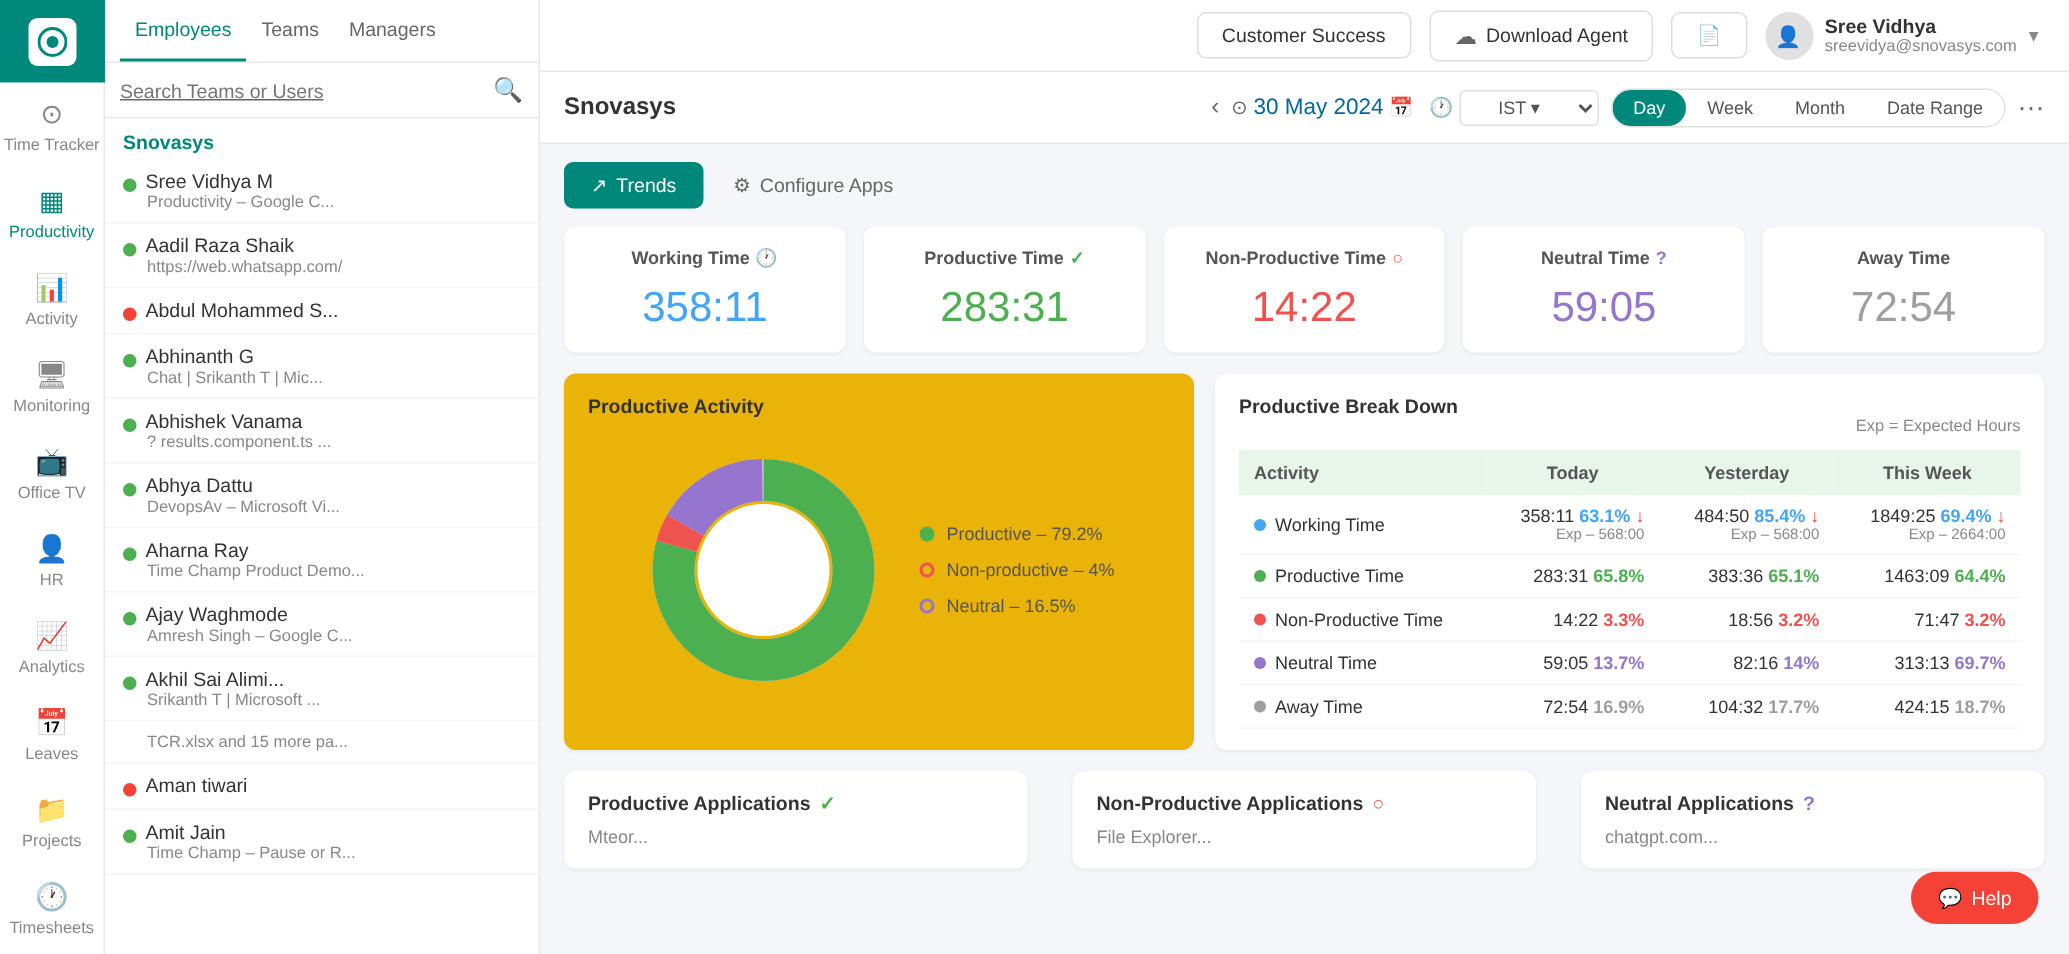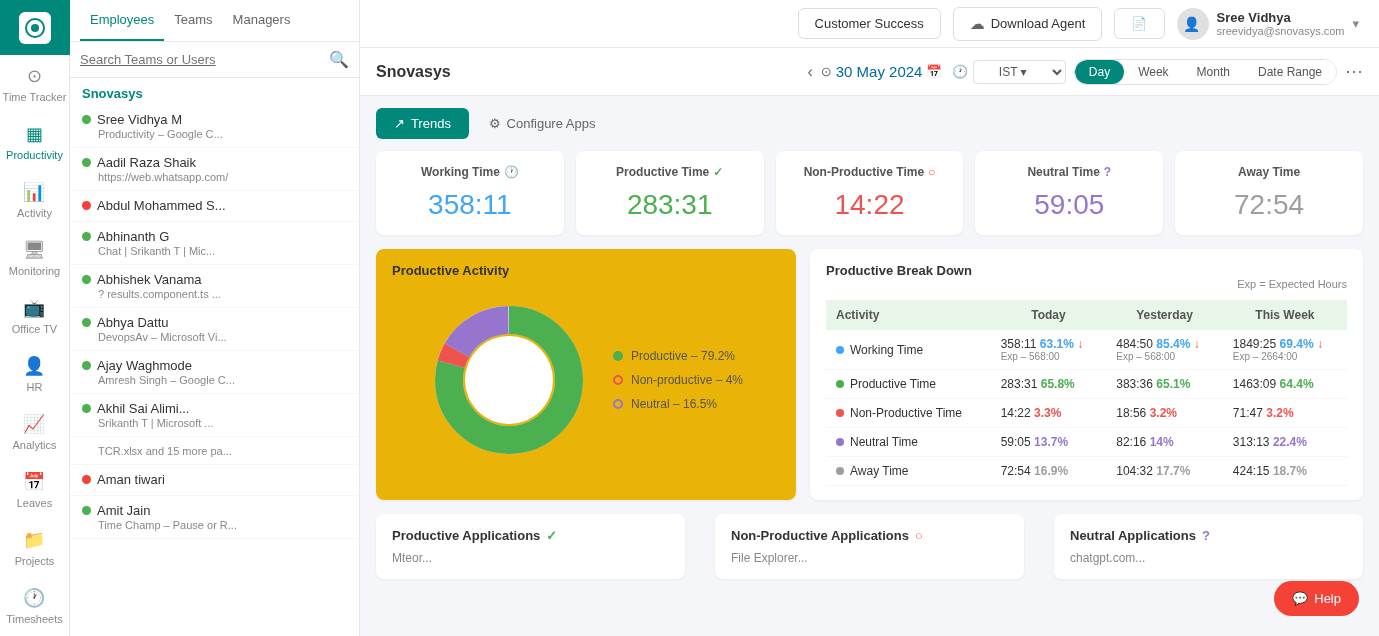--- a/index.html
+++ b/index.html
@@ -81,21 +81,21 @@
       font-size: 13px;
       font-weight: 600;
       color: #00897b;
     }
     .user-list { overflow-y: auto; flex: 1; }
     .user-item {
       padding: 7px 12px;
       cursor: pointer;
       border-bottom: 1px solid #f5f5f5;
     }
-    .user-name { font-size: 13px; font-weight: 500; color: #333; display: flex; align-items: center; gap: 6px; }
+    .user-name { font-size: 13px; font-weight: 500; color: #333; display: flex; align-items: flex-end; gap: 6px; }
     .user-sub { font-size: 11px; color: #888; margin-top: 1px; padding-left: 16px; }
     .dot { width: 9px; height: 9px; border-radius: 50%; display: inline-block; flex-shrink: 0; }
     .dot-green { background: #4caf50; }
     .dot-red { background: #f44336; }
 
     
     .topbar {
       background: #fff;
       border-bottom: 1px solid #e8e8e8;
       padding: 0 16px;
@@ -216,21 +216,21 @@
     .bd-table th {
       background: #e8f5e9;
       padding: 8px 10px;
       font-size: 12px;
       font-weight: 600;
       color: #555;
       text-align: left;
     }
     .bd-table th:not(:first-child) { text-align: center; }
     .bd-table td { padding: 7px 10px; font-size: 12px; border-bottom: 1px solid #f5f5f5; }
-    .bd-table td:not(:first-child) { text-align: left; }
+    .bd-table td:not(:first-child) { text-align: right; }
     .pct-blue { color: #42a5f5; font-weight: 600; }
     .pct-green { color: #4caf50; font-weight: 600; }
     .pct-red { color: #ef5350; font-weight: 600; }
     .pct-purple { color: #9575cd; font-weight: 600; }
     .pct-gray { color: #9e9e9e; font-weight: 600; }
     .arrow-down { color: #ef5350; }
     .sub-exp { font-size: 10px; color: #888; display: block; }
     .activity-dot { width: 8px; height: 8px; border-radius: 50%; display: inline-block; margin-right: 6px; }
 
     
@@ -377,20 +377,27 @@
           <span>Abhishek Vanama</span>
         </div>
       <div class="user-sub">? results.component.ts ...</div>
     </div>
     <div class="user-item">
       <div class="user-name">
           <span class="dot dot-green"></span>
           <span>Abhya Dattu</span>
         </div>
       <div class="user-sub">DevopsAv – Microsoft Vi...</div>
+    </div>
+    <div class="user-item">
+      <div class="user-name">
+          <span class="dot dot-green"></span>
+          <span>Aharna Ray</span>
+        </div>
+      <div class="user-sub">Time Champ Product Demo...</div>
     </div>
     <div class="user-item">
       <div class="user-name">
           <span class="dot dot-green"></span>
           <span>Ajay Waghmode</span>
         </div>
       <div class="user-sub">Amresh Singh – Google C...</div>
     </div>
     <div class="user-item">
       <div class="user-name">
@@ -598,21 +605,21 @@
             <tr>
               <td><span class="activity-dot" style="background:#ef5350;"></span><span>Non-Productive Time</span></td>
               <td><span>14:22</span> <span class="pct-red">3.3%</span></td>
               <td><span>18:56</span> <span class="pct-red">3.2%</span></td>
               <td><span>71:47</span> <span class="pct-red">3.2%</span></td>
             </tr>
             <tr>
               <td><span class="activity-dot" style="background:#9575cd;"></span><span>Neutral Time</span></td>
               <td><span>59:05</span> <span class="pct-purple">13.7%</span></td>
               <td><span>82:16</span> <span class="pct-purple">14%</span></td>
-              <td><span>313:13</span> <span class="pct-purple">22.4%</span></td>
+              <td><span>313:13</span> <span class="pct-purple">69.7%</span></td>
             </tr>
             <tr>
               <td><span class="activity-dot" style="background:#9e9e9e;"></span><span>Away Time</span></td>
               <td><span>72:54</span> <span class="pct-gray">16.9%</span></td>
               <td><span>104:32</span> <span class="pct-gray">17.7%</span></td>
               <td><span>424:15</span> <span class="pct-gray">18.7%</span></td>
             </tr>
           </tbody>
         </table>
       </div>

